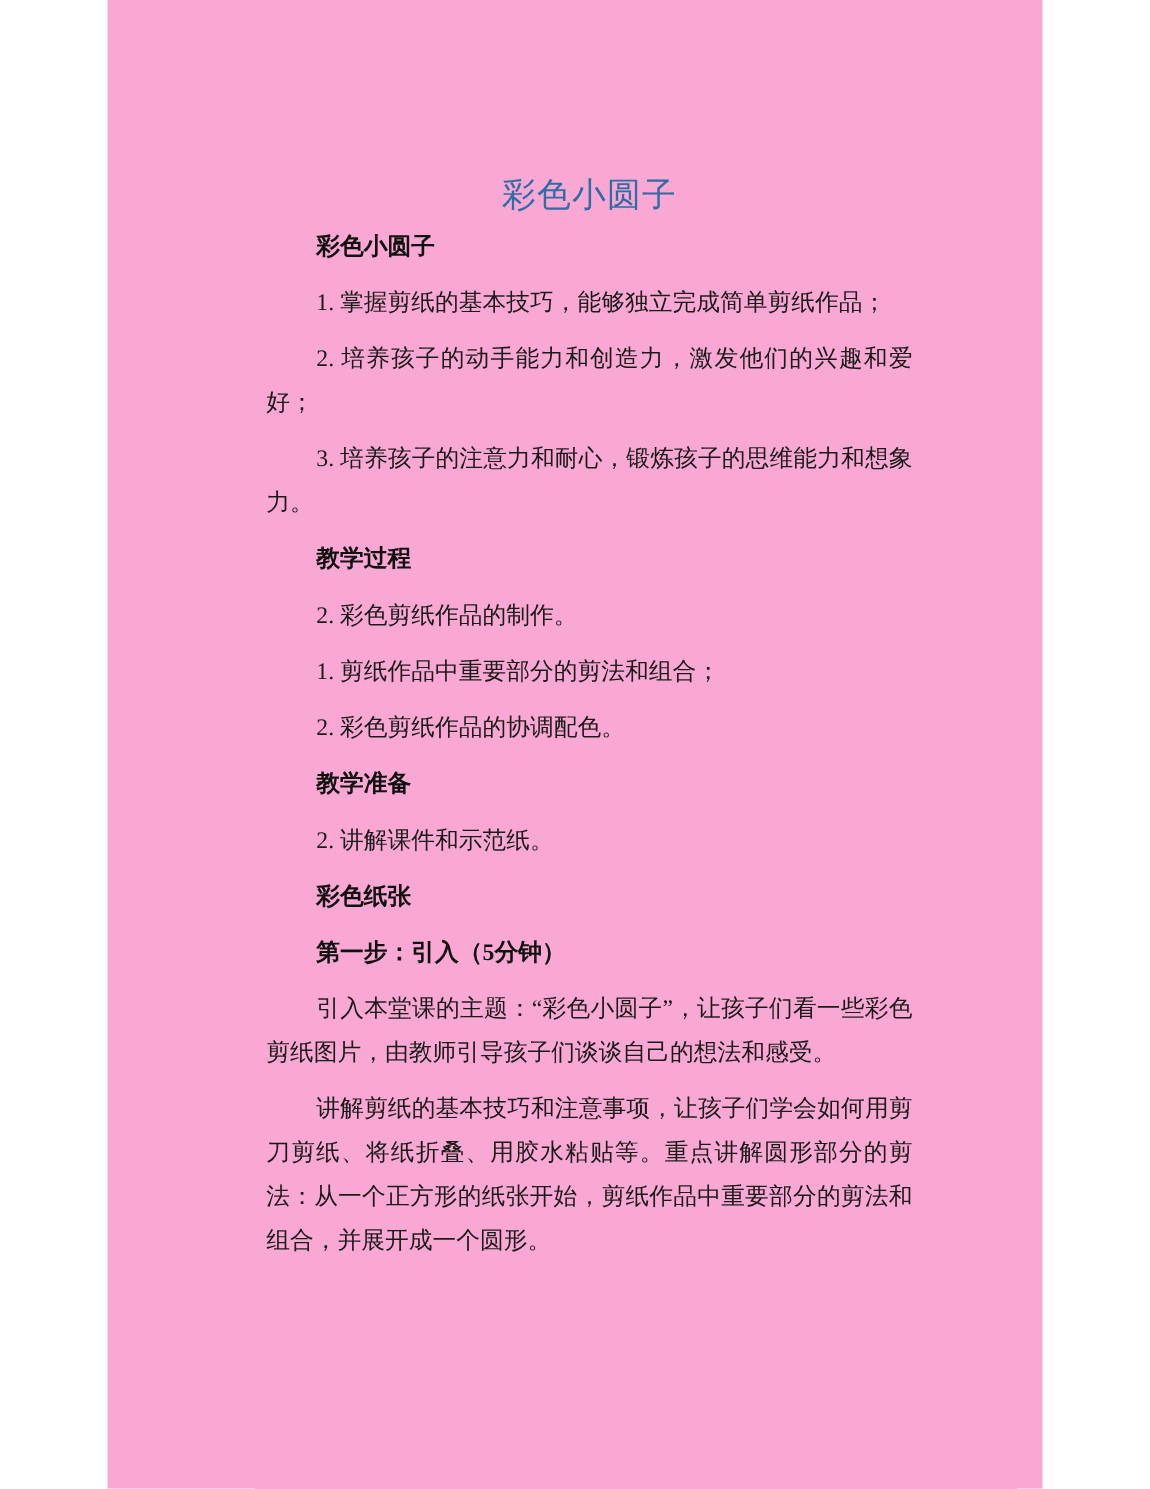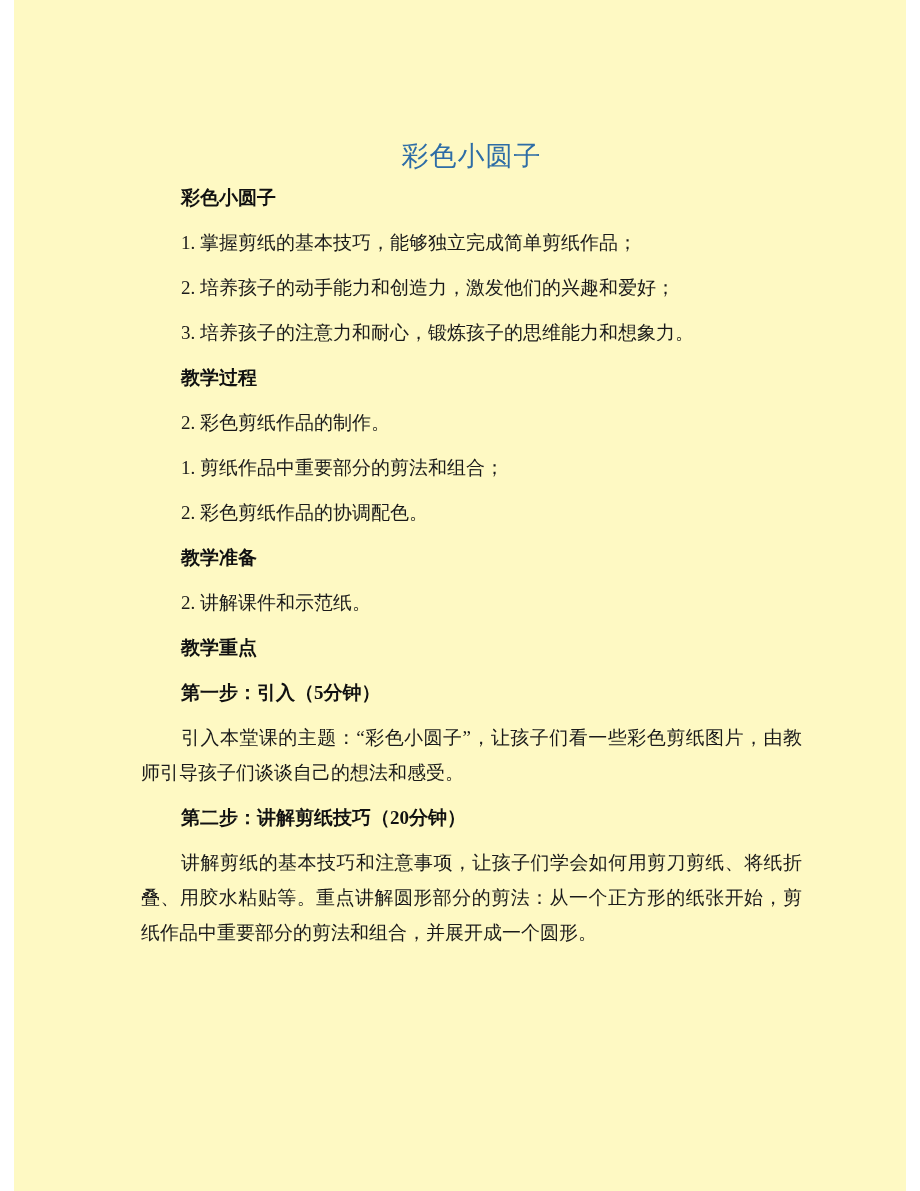--- a/index.html
+++ b/index.html
@@ -1,21 +1,21 @@
 <!DOCTYPE html>
 <html><head>
 <meta charset="utf-8">
 <style>
   html, body { margin: 0; padding: 0; background: #ffffff; }
   .page {
     position: relative;
-    width: 892px;
+    width: 748px;
     height: 1191px;
     margin: 0 auto;
-    background: #fef9c3;
+    background: #f9a8d4;
     box-sizing: border-box;
     padding: 136px 104px 0 127px;
     font-family: "Liberation Serif", "DejaVu Serif", serif;
     font-size: 19px;
     color: #1a1a1a;
     overflow: hidden;
   }
   .title {
     font-size: 27px;
     font-weight: 400;
@@ -50,21 +50,20 @@
 
   <p class="block heading">教学过程</p>
   <p class="block">2. 彩色剪纸作品的制作。</p>
 
   <p class="block">1. 剪纸作品中重要部分的剪法和组合；</p>
   <p class="block">2. 彩色剪纸作品的协调配色。</p>
 
   <p class="block heading">教学准备</p>
   <p class="block">2. 讲解课件和示范纸。</p>
 
-  <p class="block heading">教学重点</p>
+  <p class="block heading">彩色纸张</p>
 
   <p class="block heading">第一步：引入（5分钟）</p>
   <p class="block">引入本堂课的主题：“彩色小圆子”，让孩子们看一些彩色剪纸图片，由教师引导孩子们谈谈自己的想法和感受。</p>
 
-  <p class="block heading">第二步：讲解剪纸技巧（20分钟）</p>
   <p class="block">讲解剪纸的基本技巧和注意事项，让孩子们学会如何用剪刀剪纸、将纸折叠、用胶水粘贴等。重点讲解圆形部分的剪法：从一个正方形的纸张开始，剪纸作品中重要部分的剪法和组合，并展开成一个圆形。</p>
 
 </div>
 
 </body></html>

